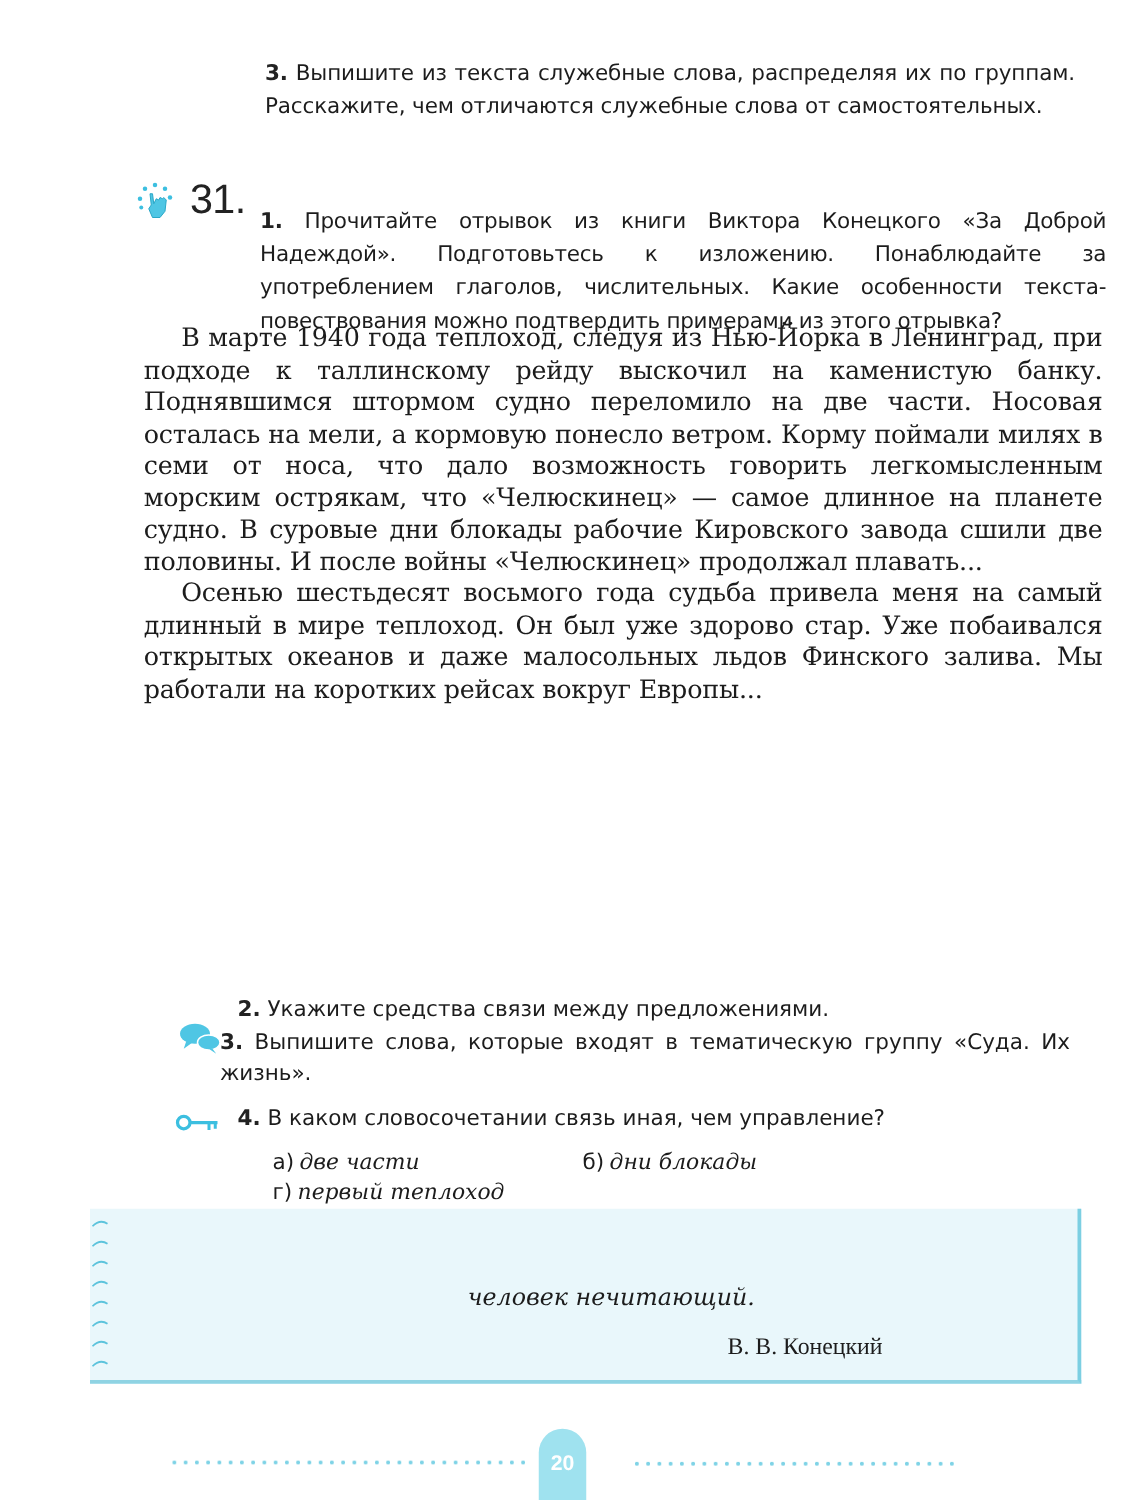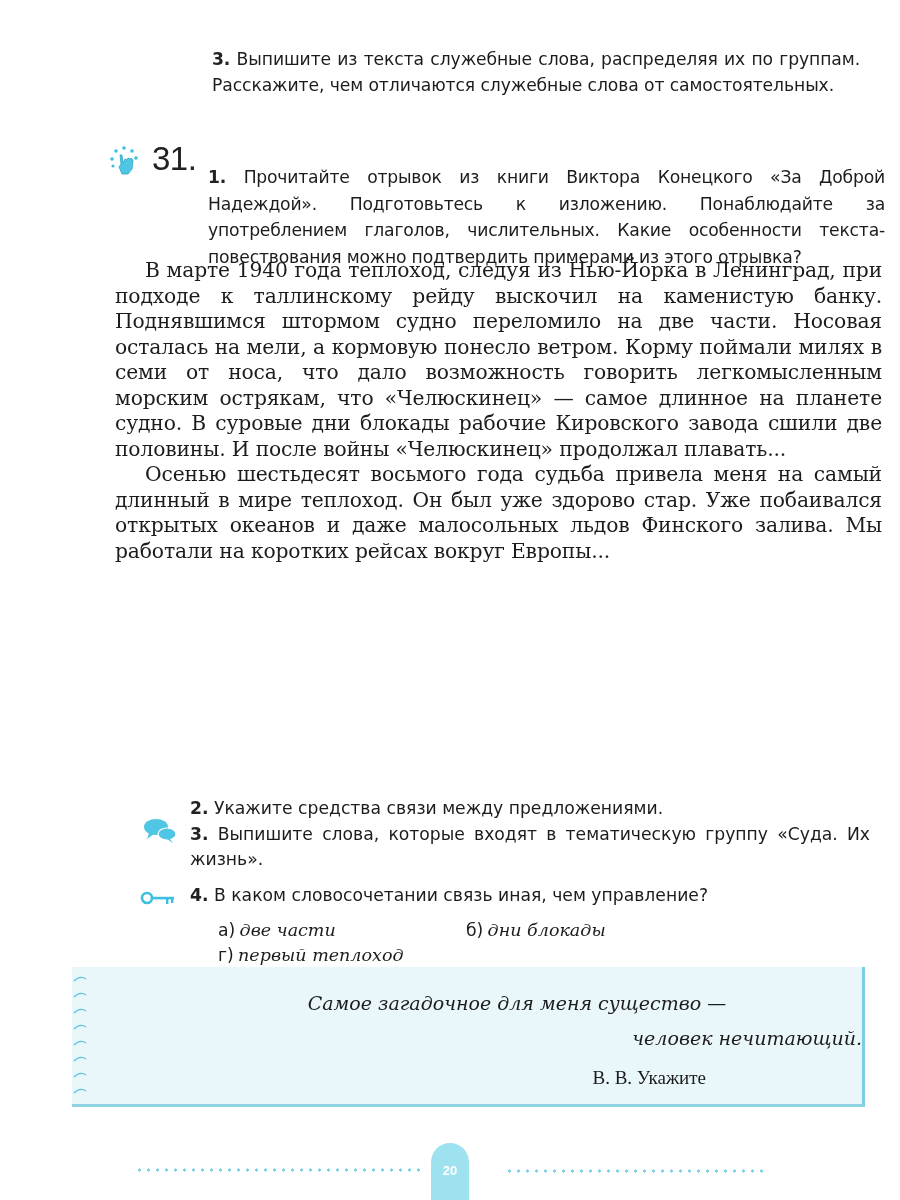--- a/index.html
+++ b/index.html
@@ -33,21 +33,21 @@
     
     .passage {
       position: absolute; left: 115px; top: 258px; width: 767px;
       font-size: 20.3px; line-height: 25.5px; text-align: justify;
       letter-spacing: -0.15px;
     }
     .passage p { margin: 0; text-indent: 30px; }
 
     
     .q2 { position: absolute; left: 190px; top: 798px; font-size: 17.2px; width: 690px; }
-    .q3 { position: absolute; left: 190px; top: 822px; font-size: 17.2px; width: 680px; line-height: 25px; text-align: justify; }
+    .q3 { position: absolute; left: 176px; top: 822px; font-size: 17.2px; width: 680px; line-height: 25px; text-align: justify; }
     .q4 { position: absolute; left: 190px; top: 885px; font-size: 17.2px; width: 690px; }
     .q-icon-chat { position: absolute; left: 143px; top: 818px; width: 34px; height: 26px; }
     .q-icon-key { position: absolute; left: 140px; top: 890px; width: 36px; height: 16px; }
     .options {
       position: absolute; left: 218px; top: 918px; width: 520px;
       display: grid; grid-template-columns: 248px 260px; row-gap: 0px;
       font-size: 17.2px; line-height: 24px;
     }
     .opt-letter { font-family: "DejaVu Sans", sans-serif; }
     .opt-text { font-family: "DejaVu Serif", serif; font-style: italic; font-size: 17.5px; }
@@ -56,21 +56,21 @@
     .quote-box {
       position: absolute; left: 72px; top: 967px; width: 790px; height: 137px;
       background: #e9f7fb; border-right: 3px solid #7ccfe2; border-bottom: 3px solid #8fd3e3;
     }
     .quote-spirals { position: absolute; left: 0; top: 0; width: 20px; height: 137px; }
     .quote-line1 {
       position: absolute; left: 0; width: 100%; top: 25px; text-align: center;
       font-family: "DejaVu Serif", serif; font-style: italic; font-size: 19px; padding-left: 100px; box-sizing: border-box;
     }
     .quote-line2 {
-      position: absolute; left: 0; width: 100%; top: 60px; text-align: right;
+      position: absolute; left: 0; width: 100%; top: 60px; text-align: center;
       font-family: "DejaVu Serif", serif; font-style: italic; font-size: 19px; padding-left: 44px; box-sizing: border-box;
     }
     .quote-author {
       position: absolute; right: 156px; top: 100px;
       font-family: "Liberation Serif", serif; font-size: 19px;
     }
 
     
     .footer-dots-left {
       position: absolute; left: 135px; top: 1167px; width: 290px; height: 6px;
@@ -81,21 +81,21 @@
       position: absolute; left: 505px; top: 1168px; width: 260px; height: 6px;
       background-image: radial-gradient(circle, #7fd3e6 1.4px, transparent 1.8px);
       background-size: 9px 6px;
     }
     .page-tab {
       position: absolute; left: 431px; top: 1143px; width: 38px; height: 60px;
       background: #9fe2ef; border-radius: 19px 19px 0 0; text-align: center;
     }
     .page-num {
       color: #ffffff; font-family: "Liberation Sans", sans-serif; font-weight: bold;
-      font-size: 13px; line-height: 56px; display: block;
+      font-size: 17px; line-height: 56px; display: block;
     }
   </style>
 </head>
 <body>
 
 <div class="prev-task sans">
   <span class="num-bold">3.</span>
   <span>Выпишите из текста служебные слова, распределяя их по группам. Расскажите, чем отличаются служебные слова от самостоятельных.</span>
 </div>
 
@@ -169,22 +169,21 @@
       <path d="M2 14 Q8 8 14 12"></path>
         <path d="M2 30 Q8 24 14 28"></path>
       <path d="M2 46 Q8 40 14 44"></path>
         <path d="M2 62 Q8 56 14 60"></path>
       <path d="M2 78 Q8 72 14 76"></path>
         <path d="M2 94 Q8 88 14 92"></path>
       <path d="M2 110 Q8 104 14 108"></path>
         <path d="M2 126 Q8 120 14 124"></path>
     </g>
   </svg>
-  <div class="quote-line1">Самое загадочное для меня существо —</div>
   <div class="quote-line2">человек нечитающий.</div>
-  <div class="quote-author">В. В. Укажите</div>
+  <div class="quote-author">В. В. Конецкий</div>
 </div>
 
 <div class="footer-dots-left"></div>
 <div class="page-tab">
   <span class="page-num">20</span>
 </div>
 <div class="footer-dots-right"></div>
 
 </body></html>

